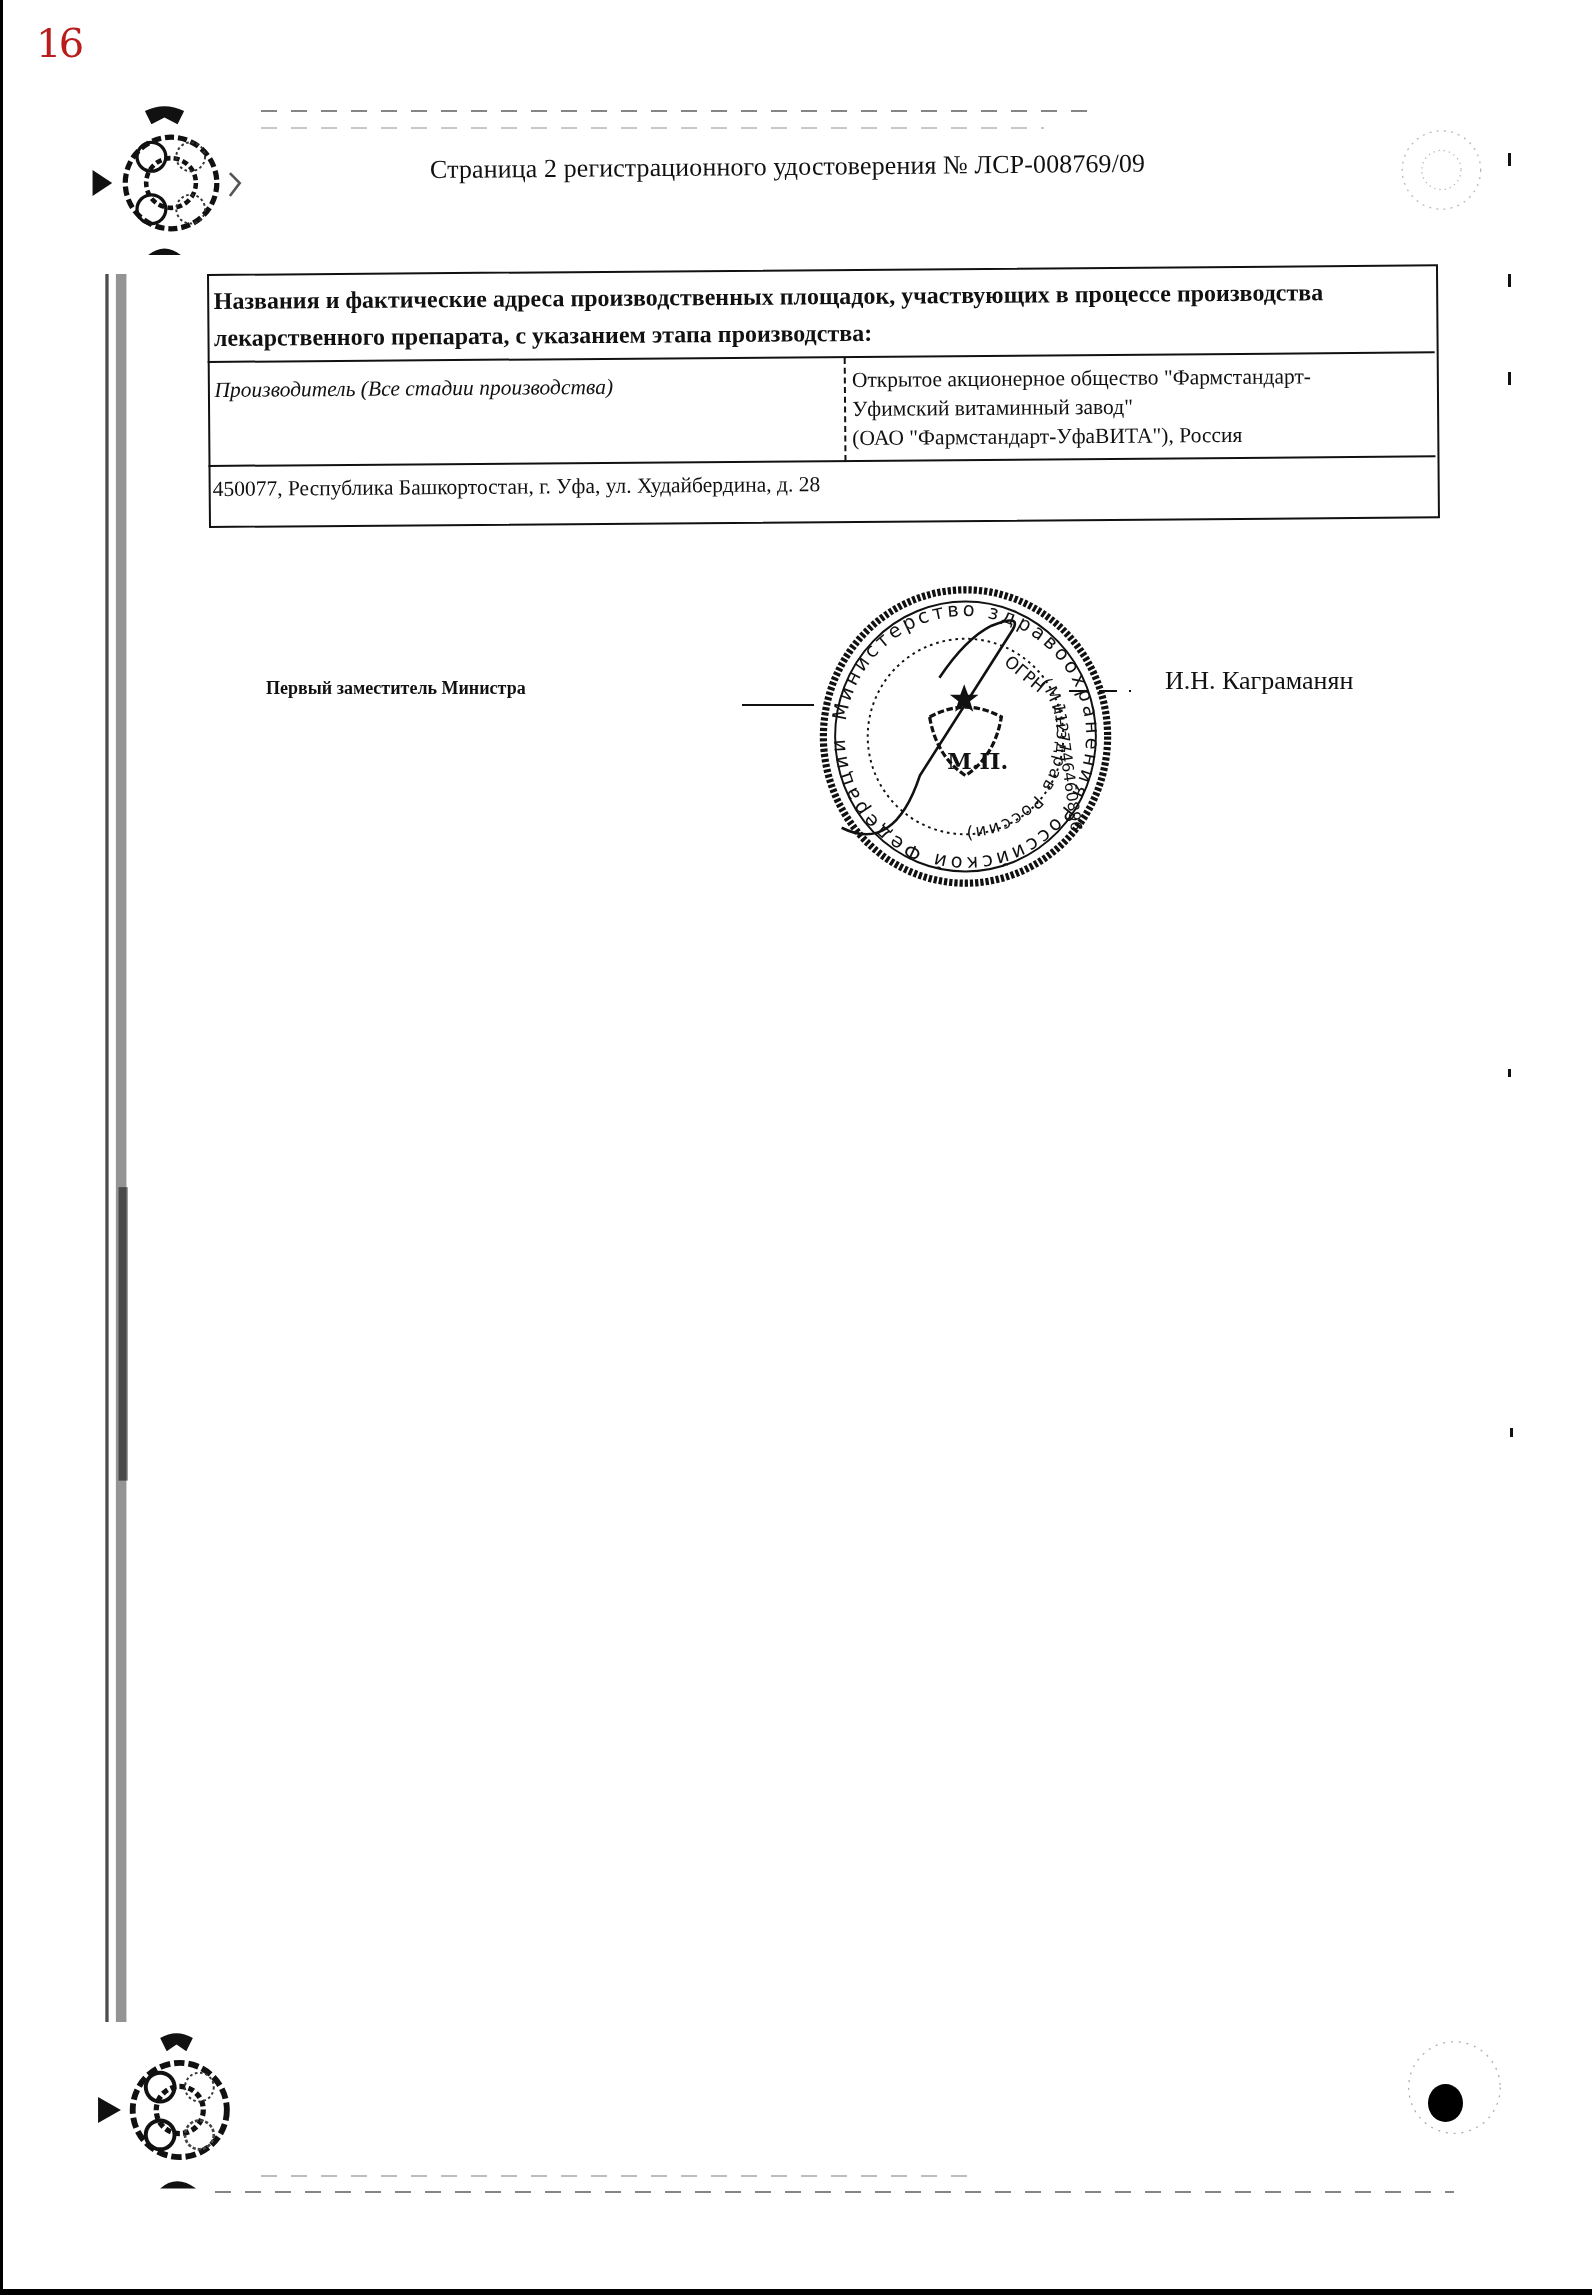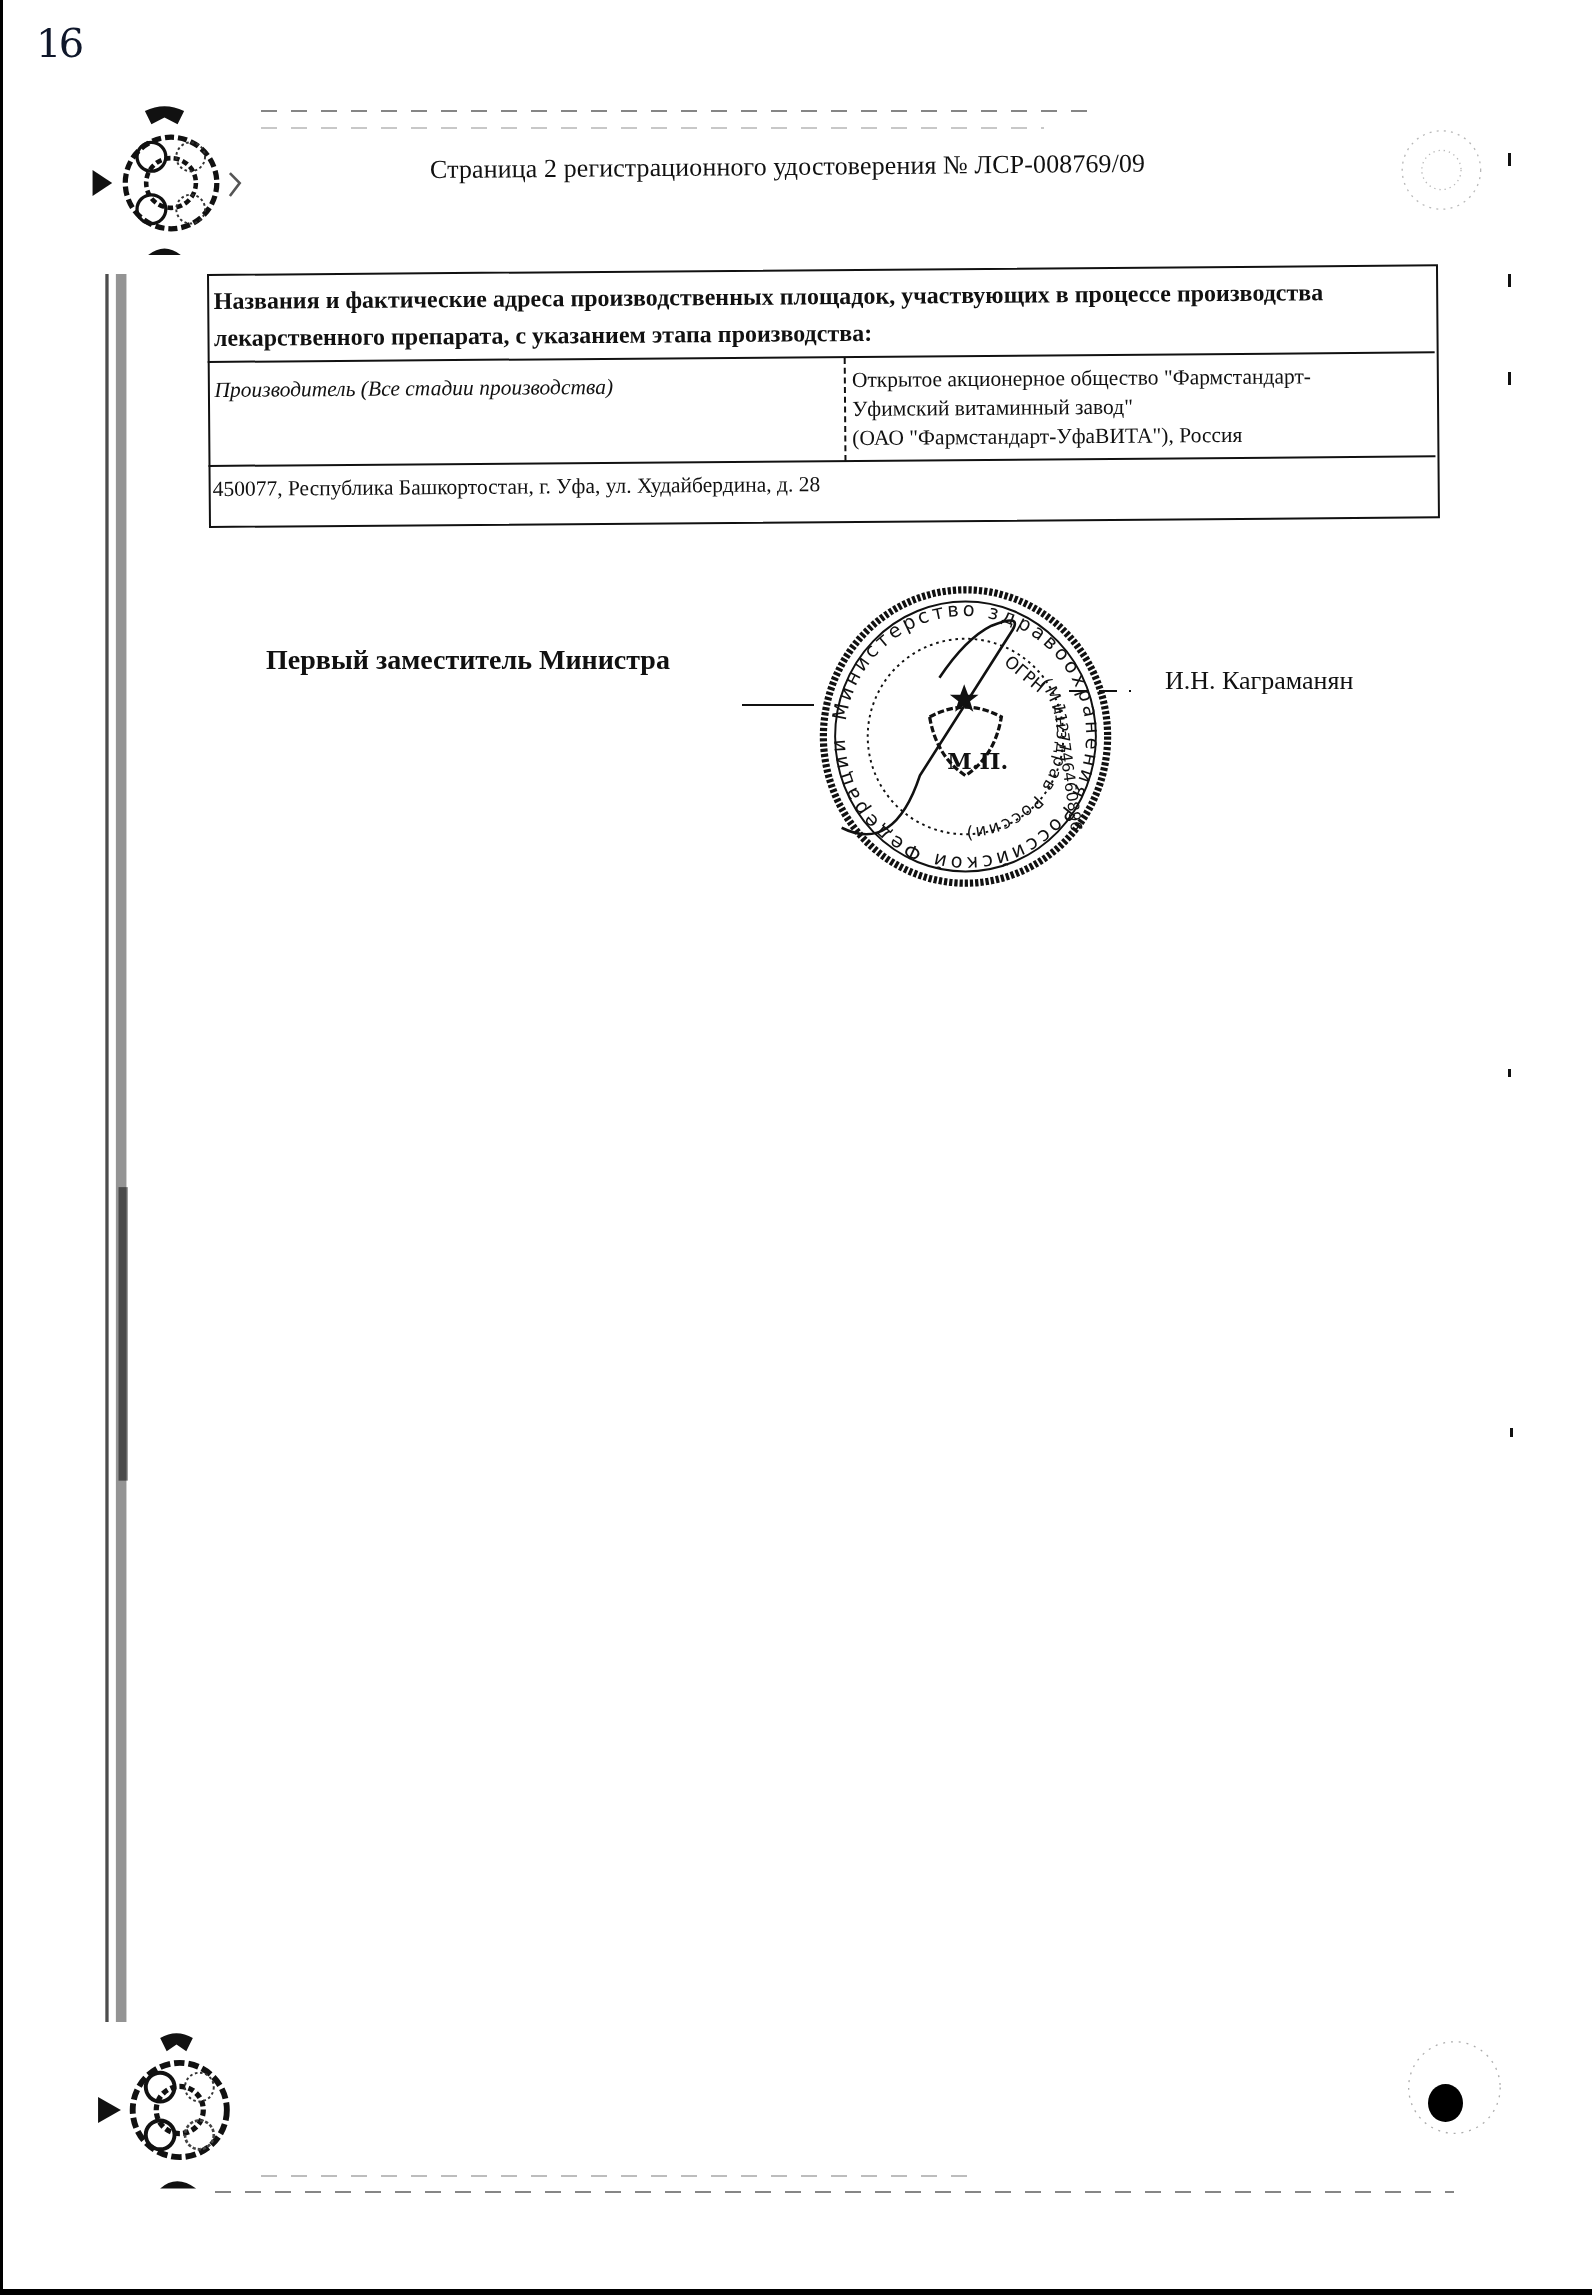--- a/index.html
+++ b/index.html
@@ -1,21 +1,21 @@
 <!DOCTYPE html>
 <html style="font-size:10.4px"><head>
 <meta charset="utf-8">
 <style>
   html, body { margin: 0; padding: 0; }
   body {
     width: 1593px; height: 2295px; background: #ffffff; position: relative; overflow: hidden;
     font-family: "Liberation Serif", "DejaVu Serif", serif; color: #111;
   }
   .abs { position: absolute; }
-  .handnote { left: 36px; top: 19.6px; font-size: 40px; font-family: "DejaVu Serif", serif; font-weight: normal; letter-spacing: -2.6px; color:#0f172a; }
+  .handnote { left: 36px; top: 19.6px; font-size: 40px; font-family: "DejaVu Serif", serif; font-weight: normal; letter-spacing: -2.6px; color:#b91c1c; }
   .bottom-bar { left: 0; top: 2289px; width: 1593px; height: 6.5px; background: #000; }
   .left-edge { left: 0; top: 0; width: 2.6px; height: 2295px; background: #000; }
 
   
   .rosette { width: 157px; height: 170px; }
   .rosette svg { width: 100%; height: 100%; }
 
   
   .left-border { left: 104px; top: 274px; width: 33px; height: 1748px; }
   .left-border svg { width: 100%; height: 100%; }
@@ -27,21 +27,21 @@
   
   .doc-table { left: 207px; top: 274px; width: 1231px; height: 254px; transform: rotate(-0.45deg); transform-origin: left top; }
   .t-outer { left: 0; top: 0; width: 1227px; height: 250px; border: 2px solid #111; position:absolute; }
   .row-line { position: absolute; left: 0; height: 0; border-top: 2px solid #111; }
   .col-line { position: absolute; width: 0; border-left: 2px dashed #111; }
   .t-heading { position: absolute; left: 6.5px; top: 9px; width: 1200px; font-weight: bold; font-size: 24px; line-height: 37px; }
   .t-cell-left { position: absolute; left: 6.5px; top: 104px; font-style: italic; font-size: 21.5px; }
   .t-cell-right { position: absolute; left: 644px; top: 97px; font-size: 21.5px; line-height: 29px; }
   .t-address { position: absolute; left: 3.9px; top: 203px; font-size: 21.5px; }
 
-  .sig-title { left: 266px; top: 644px; font-size: 28px; font-weight: bold; }
+  .sig-title { left: 266px; top: 678px; font-size: 18px; font-weight: bold; }
   .sig-name { left: 1165px; top: 666px; font-size: 26px; font-weight: normal; }
   .sig-line-left { left: 742px; top: 704px; width: 72px; height: 2px; background:#111; }
   .sig-line-right { left: 1069px; top: 690px; width: 62px; height: 2px; background: repeating-linear-gradient(90deg,#111 0 18px, transparent 18px 30px); }
 
   .stamp { left: 796px; top: 580px; width: 339px; height: 313px; }
   .stamp svg { width: 100%; height: 100%; }
 
   .dot-black { left: 1428px; top: 2084px; width: 35px; height: 38px; background: #000; border-radius: 50%; }
   .tick { position:absolute; background:#111; width:2.6px; }
 </style>

